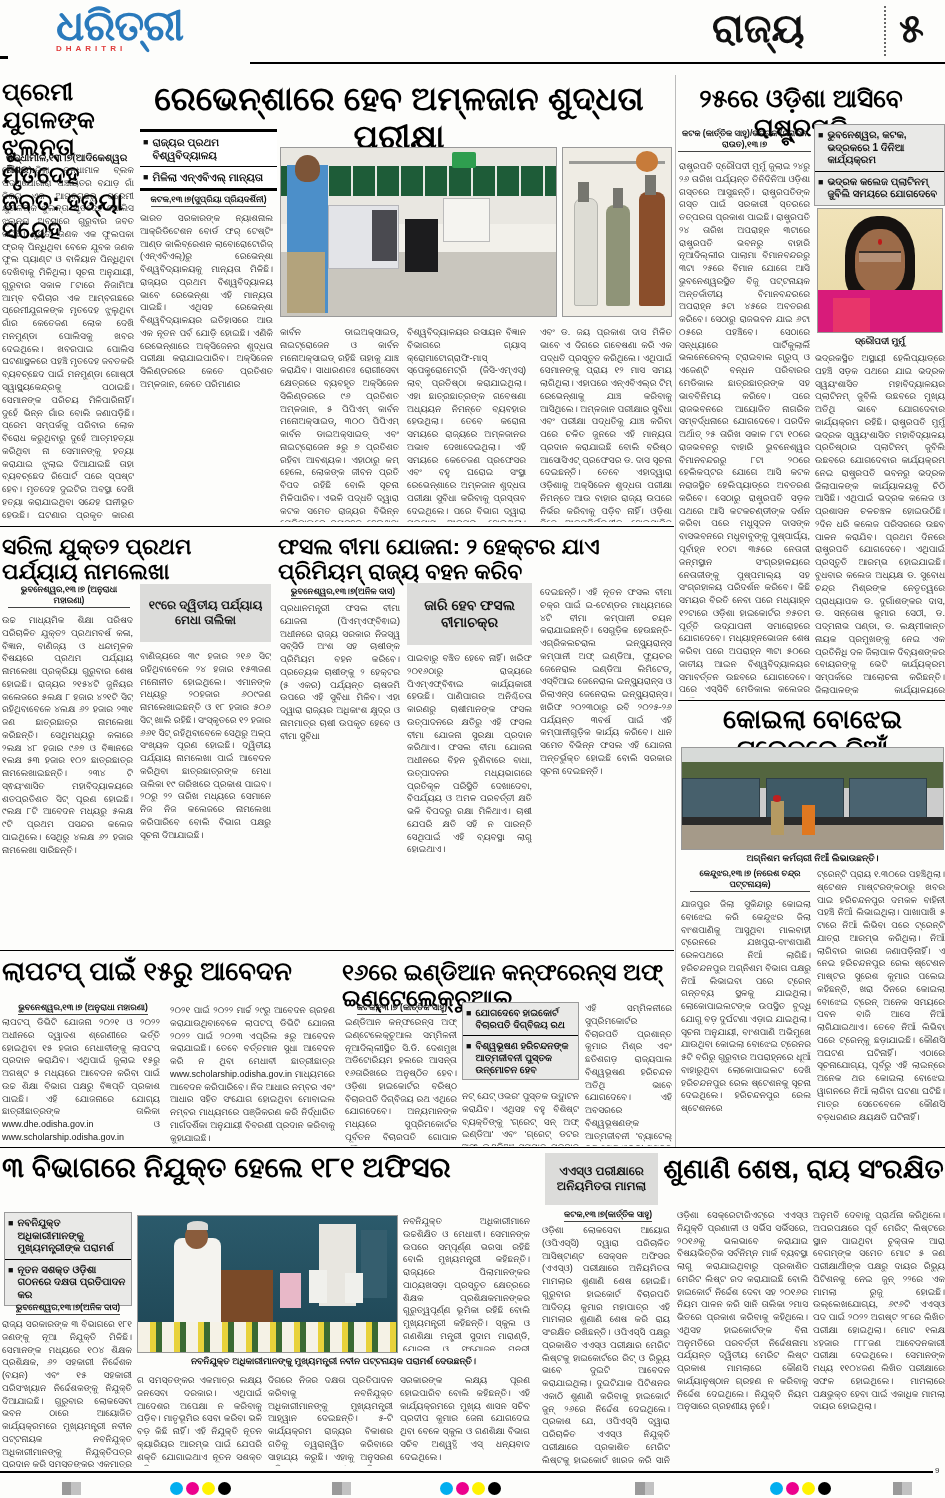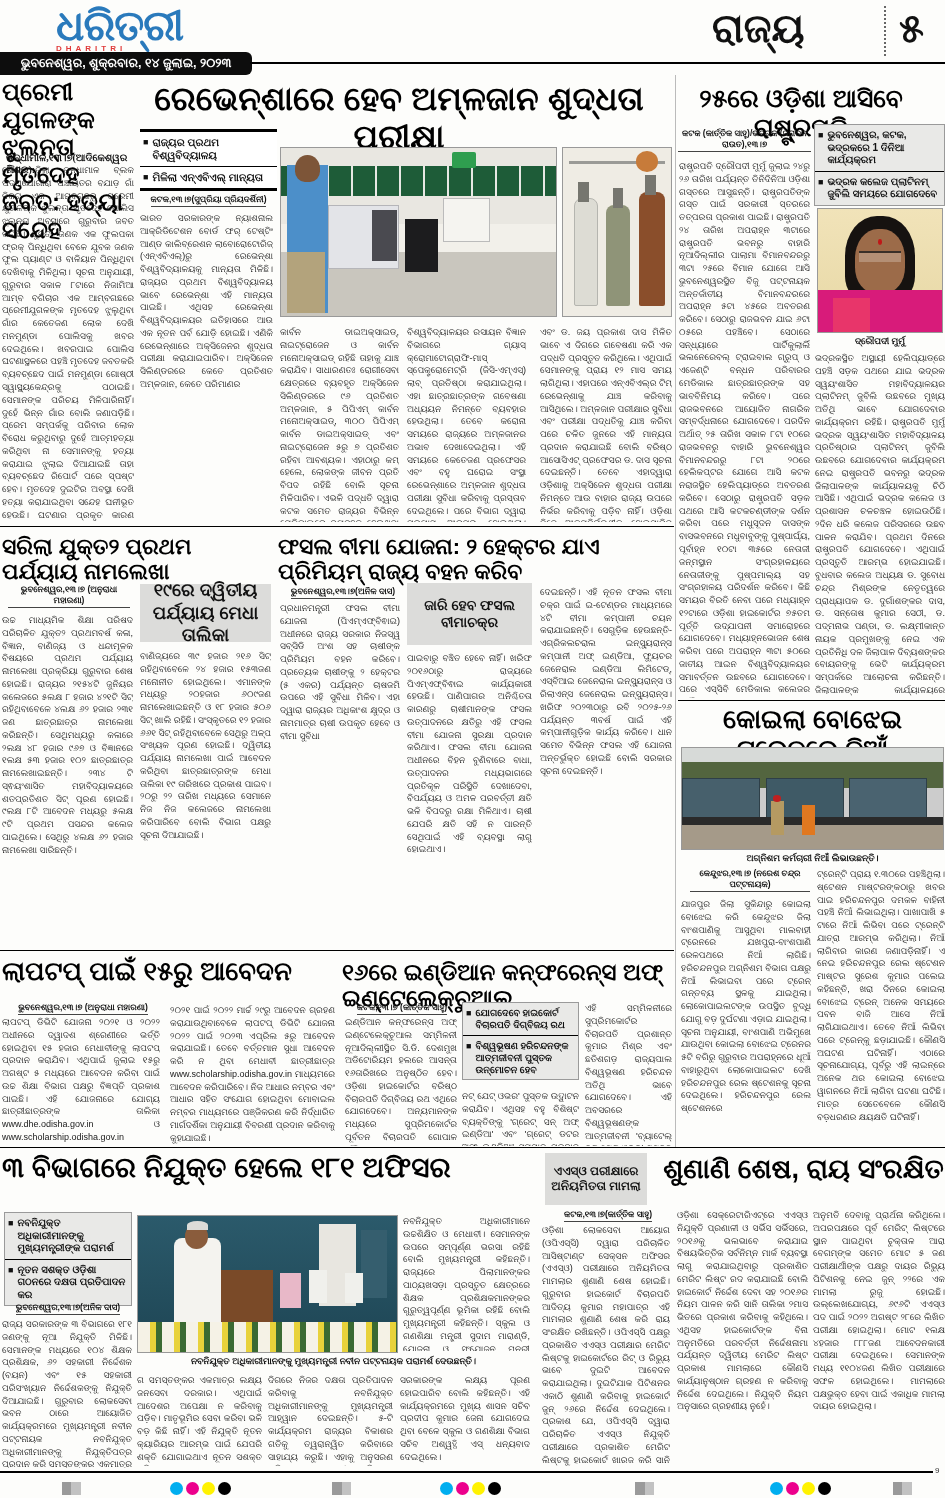--- a/index.html
+++ b/index.html
@@ -43,21 +43,20 @@
   .tiny9{font-size:8px;color:#333;}
 </style>
 </head>
 <body>
 
 <div id="page">
 
   <div class="abs" style="left:0;top:56px;width:8px;height:3px;background:#000;"></div>
   <div class="abs logo" style="left:56px;top:2px;">ଧରିତ୍ରୀ</div>
   <div class="abs logo-sub" style="left:56px;top:44px;">DHARITRI</div>
-  <div class="abs datebar" style="left:0;top:52px;width:252px;height:23px;">ଭୁବନେଶ୍ୱର, ଶୁକ୍ରବାର, ୧୪ ଜୁଲାଇ, ୨୦୨୩</div>
   <div class="abs rule-h" style="left:250px;top:62px;width:695px;height:2px;"></div>
   <div class="abs section-name" style="left:692px;top:6px;margin-left:20px;">ରାଜ୍ୟ</div>
   <div class="abs dotsep" style="left:884px;top:6px;height:50px;"></div>
   <div class="abs pageno" style="left:899px;top:6px;">୫</div>
 
   <div class="abs headline" style="left:2px;top:78px;width:132px;font-size:24px;">ପ୍ରେମୀ ଯୁଗଳଙ୍କ ଝୁଲନ୍ତା ମୃତଦେହ ଜବତ: ହତ୍ୟା ସନ୍ଦେହ</div>
   <div class="abs" style="left:6px;top:152px;width:132px;font-size:10px;font-weight:bold;font-family:Liberation Serif, serif;">କନ୍ଧାମାଳ,୧୩।୭(ଆଦିକେଶ୍ୱର ମିଶ୍ର):</div>
   <div class="abs bodytxt" style="left:2px;top:164px;width:132px;height:358px;">ଚୌକ ଜିଲା କନ୍ଧାମାଳ ବ୍ଲକ ପଦ୍ମଯୋଗୀରା ପଞ୍ଚାୟତର ବଯାଡ଼ ଗାଁ ନିକଟ ଏକ ଆମ୍ବଗଛରୁ ପ୍ରେମୀ ଯୁଗଳଙ୍କ ଝୁଲନ୍ତା ମୃତଦେହ ପୋଲିସ ଝୁଲନ୍ତା ଅବସ୍ଥାରେ ଗୁରୁବାର ଜବତ କରିଛି। ଯୁବତୀ ଜଣକ ଏକ ଫୁଲପକା ଫ୍ରକ୍ ପିନ୍ଧିଥିବା ବେଳେ ଯୁବକ ଜଣକ ଫୁଲ ପ୍ୟାଣ୍ଟ ଓ ବାଳିୟାନ ପିନ୍ଧିଥିବା ଦେଖିବାକୁ ମିଳିଥିଲା। ସୂଚନା ଅନୁଯାୟୀ, ଗୁରୁବାର ସକାଳ ୮ଟାରେ ନିଜାମିଆ ଆମ୍ବ ବଗିଚାର ଏକ ଆମ୍ବଗଛରେ ପ୍ରେମୀଯୁଗଳଙ୍କ ମୃତଦେହ ଝୁଲୁଥିବା ଗାଁର କେତେଜଣ ଲୋକ ଦେଖି ମନମୁଣ୍ଡା ପୋଲିସକୁ ଖବର ଦେଇଥିଲେ। ଖବରପାଇ ପୋଲିସ ଘଟଣାସ୍ଥଳରେ ପହଞ୍ଚି ମୃତଦେହ ଜବତକରି ବ୍ୟବଚ୍ଛେଦ ପାଇଁ ମନମୁଣ୍ଡା ଗୋଷ୍ଠୀ ସ୍ୱାସ୍ଥ୍ୟକେନ୍ଦ୍ରକୁ ପଠାଇଛି। ସେମାନଙ୍କ ପରିଚୟ ମିଳିପାରିନାହିଁ। ଦୁହେଁ ଭିନ୍ନ ଗାଁର ବୋଲି ଜଣାପଡ଼ିଛି। ପ୍ରେମ ସମ୍ପର୍କକୁ ପରିବାର ଲୋକ ବିରୋଧ କରୁଥିବାରୁ ଦୁହେଁ ଆତ୍ମହତ୍ୟା କରିଥିବା ନା ସେମାନଙ୍କୁ ହତ୍ୟା କରାଯାଇ ଝୁଲାଇ ଦିଆଯାଇଛି ତାହା ବ୍ୟବଚ୍ଛେଦ ରିପୋର୍ଟ ପରେ ସ୍ପଷ୍ଟ ହେବ। ମୃତଦେହ ଦୁଇଟିର ଅବସ୍ଥା ଦେଖି ହତ୍ୟା କରାଯାଇଥିବା ସନ୍ଦେହ ଘନୀଭୂତ ହେଉଛି। ଘଟଣାର ପ୍ରକୃତ କାରଣ ଜଣାପଡ଼ିବ ବୋଲି ପୋଲିସ କହିଛି।</div>
 
   <div class="abs headline" style="left:143px;top:80px;width:512px;font-size:33px;text-align:center;">ରେଭେନ୍ଶାରେ ହେବ ଅମ୍ଳଜାନ ଶୁଦ୍ଧତା ପରୀକ୍ଷା</div>
@@ -128,21 +127,21 @@
   <div class="abs caption" style="left:817px;top:336px;width:126px;">ଦ୍ରୌପଦୀ ମୁର୍ମୁ</div>
   <div class="abs bodytxt" style="left:679px;top:160px;width:131px;height:538px;">ରାଷ୍ଟ୍ରପତି ଦ୍ରୌପଦୀ ମୁର୍ମୁ ଜୁଲାଇ ୨୪ରୁ ୨୬ ତାରିଖ ପର୍ଯ୍ୟନ୍ତ ତିନିଦିନିଆ ଓଡ଼ିଶା ଗସ୍ତରେ ଆସୁଛନ୍ତି। ରାଷ୍ଟ୍ରପତିଙ୍କ ଗସ୍ତ ପାଇଁ ସରକାରୀ ସ୍ତରରେ ତତ୍ପରତା ପ୍ରକାଶ ପାଇଛି। ରାଷ୍ଟ୍ରପତି ୨୪ ତାରିଖ ଅପରାହ୍ନ ୩ଟାରେ ରାଷ୍ଟ୍ରପତି ଭବନରୁ ବାହାରି ନୂଆଦିଲ୍ଲୀର ପାଲାମା ବିମାନବନ୍ଦରରୁ ୩ଟା ୨୫ରେ ବିମାନ ଯୋଗେ ଆସି ଭୁବନେଶ୍ୱରସ୍ଥିତ ବିଜୁ ପଟ୍ଟନାୟକ ଅନ୍ତର୍ଜାତୀୟ ବିମାନବନ୍ଦରରେ ଅପରାହ୍ନ ୫ଟା ୪୫ରେ ଅବତରଣ କରିବେ। ସେଠାରୁ ରାଜଭବନ ଯାଇ ୬ଟା ୦୫ରେ ପହଞ୍ଚିବେ। ସେଠାରେ ସନ୍ଧ୍ୟାରେ ପାର୍ଟିକୁଲାର୍ଲି ଭଲନେରେବଲ୍ ଟ୍ରାଇବାଲ ଗ୍ରୁପ୍ ଓ ଏଜେଣ୍ଟି ବନ୍ଧନ ପରିବାରର ମେଡିକାଲ ଛାତ୍ରଛାତ୍ରଙ୍କ ସହ ଭାବବିନିମୟ କରିବେ। ପରେ ରାଜଭବନରେ ଆୟୋଜିତ ନାଗରିକ ସମ୍ବର୍ଦ୍ଧନାରେ ଯୋଗଦେବେ। ପରଦିନ ଅର୍ଥାତ୍ ୨୫ ତାରିଖ ସକାଳ ୮ଟା ୧୦ରେ ରାଜଭବନରୁ ବାହାରି ଭୁବନେଶ୍ୱର ବିମାନବନ୍ଦରରୁ ୮ଟା ୨୦ରେ ହେଲିକପ୍ଟର ଯୋଗେ ଆସି କଟକ ନରାଜସ୍ଥିତ ହେଲିପ୍ୟାଡ୍‌ରେ ଅବତରଣ କରିବେ। ସେଠାରୁ ରାଷ୍ଟ୍ରପତି ସଡ଼କ ପଥରେ ଆସି କଟକଚଣ୍ଡୀଙ୍କ ଦର୍ଶନ କରିବା ପରେ ମଧୁସୂଦନ ଦାସଙ୍କ ବାସଭବନରେ ମଧୁବାବୁଙ୍କୁ ପୁଷ୍ପାର୍ଘ୍ୟ, ପୂର୍ବାହ୍ନ ୧୦ଟା ୩୫ରେ ନେତାଜୀ ଜନ୍ମସ୍ଥାନ ସଂଗ୍ରହାଳୟରେ ନେତାଜୀଙ୍କୁ ପୁଷ୍ପମାଲ୍ୟ ସହ ସଂଗ୍ରହାଳୟ ପରିଦର୍ଶନ କରିବେ। କିଛି ସମୟର ବିରତି ନେବା ପରେ ମଧ୍ୟାହ୍ନ ୧୨ଟାରେ ଓଡ଼ିଶା ହାଇକୋର୍ଟର ୭୫ତମ ପୂର୍ତ୍ତି ଉଦ୍‌ଯାପନୀ ସମାରୋହରେ ଯୋଗଦେବେ। ମଧ୍ୟାହ୍ନଭୋଜନ ଶେଷ କରିବା ପରେ ଅପରାହ୍ନ ୩ଟା ୫୦ରେ ଜାତୀୟ ଆଇନ ବିଶ୍ୱବିଦ୍ୟାଳୟର ସମାବର୍ତ୍ତନ ଉଛବରେ ଯୋଗଦେବେ। ପରେ ଏସ୍‌ସିବି ମେଡିକାଲ କଲେଜର ବାର୍ଷିକ ଉଛବରେ ଯୋଗଦେଇ ରାଜଭବନକୁ ସନ୍ଧ୍ୟାରେ ପ୍ରତ୍ୟାବର୍ତ୍ତନ କରିବେ। ପରଦିନ ୨୬ ତାରିଖରେ ଭୁବନେଶ୍ୱର ବିମାନବନ୍ଦରରୁ ହେଲିକପ୍ଟର ଯୋଗେ ବାହାରି ପୂର୍ବାହ୍ନ ୧୦ଟାରେ</div>
   <div class="abs bodytxt" style="left:815px;top:352px;width:130px;height:346px;">ଭଦ୍ରକସ୍ଥିତ ଅସ୍ଥାୟୀ ହେଲିପ୍ୟାଡ୍‌ରେ ପହଞ୍ଚି ସଡ଼କ ପଥରେ ଯାଇ ଭଦ୍ରକ ସ୍ୱୟଂଶାସିତ ମହାବିଦ୍ୟାଳୟର ପ୍ଲାଟିନମ୍ ଜୁବିଲି ଉଛବରେ ମୁଖ୍ୟ ଅତିଥି ଭାବେ ଯୋଗଦେବାର କାର୍ଯ୍ୟକ୍ରମ ରହିଛି। ରାଷ୍ଟ୍ରପତି ମୁର୍ମୁ ଭଦ୍ରକ ସ୍ୱୟଂଶାସିତ ମହାବିଦ୍ୟାଳୟ ପ୍ରତିଷ୍ଠାର ପ୍ଲାଟିନମ୍ ଜୁବିଲି ଉଛବରେ ଯୋଗଦେବାର କାର୍ଯ୍ୟକ୍ରମ ନେଇ ରାଷ୍ଟ୍ରପତି ଭବନରୁ ଭଦ୍ରକ ଜିଲାପାଳଙ୍କ କାର୍ଯ୍ୟାଳୟକୁ ଚିଠି ଆସିଛି। ଏଥିପାଇଁ ଭଦ୍ରକ କଲେଜ ଓ ପ୍ରଶାସନ ଚଳଚଞ୍ଚଳ ହୋଇଉଠିଛି। ୨ଦିନ ଧରି କଲେଜ ପରିସରରେ ଉଛବ ପାଳନ କରାଯିବ। ପ୍ରଥମ ଦିନରେ ରାଷ୍ଟ୍ରପତି ଯୋଗଦେବେ। ଏଥିପାଇଁ ପ୍ରସ୍ତୁତି ଆରମ୍ଭ ହୋଇଯାଇଛି। ବୁଧବାର କଲେଜ ଅଧ୍ୟକ୍ଷ ଡ. ସୁବୋଧ ଚନ୍ଦ୍ର ମିଶ୍ରଙ୍କ ନେତୃତ୍ୱରେ ପ୍ରାଧ୍ୟାପକ ଡ. ଦୁର୍ଗାଶଙ୍କର ଦାସ, ଡ. ସନ୍ତୋଷ କୁମାର ସେଠୀ, ଡ. ପଦ୍ମନାଭ ପଣ୍ଡା, ଡ. ଲକ୍ଷ୍ମୀକାନ୍ତ ନାୟକ ପ୍ରମୁଖଙ୍କୁ ନେଇ ଏକ ପ୍ରତିନିଧି ଦଳ ଜିଲାପାଳ ଦିବ୍ୟଶଙ୍କର ବୋୟରଙ୍କୁ ଭେଟି କାର୍ଯ୍ୟକ୍ରମ ସମ୍ପର୍କରେ ଆଲୋଚନା କରିଛନ୍ତି। ଜିଲାପାଳଙ୍କ କାର୍ଯ୍ୟାଳୟରେ ଅନୁଷ୍ଠିତ ଏହି ବୈଠକରେ ଆଇନଶୃଙ୍ଖଳା ରକ୍ଷା, ଟ୍ରାଫିକ ଓ ଆଲୋକ ବ୍ୟବସ୍ଥା ଉପରେ ଗୁରୁତ୍ୱ ଦିଆଯାଇଛି।</div>
 
   <div class="abs rule-h" style="left:0;top:526px;width:674px;height:1px;"></div>
   <div class="abs rule-soft" style="left:675px;top:75px;width:1px;height:1072px;"></div>
 
   <div class="abs headline" style="left:2px;top:534px;width:270px;font-size:22px;">ସରିଲା ଯୁକ୍ତ୨ ପ୍ରଥମ ପର୍ଯ୍ୟାୟ ନାମଲେଖା</div>
   <div class="abs byline" style="left:8px;top:584px;width:122px;"><span class="u">ଭୁବନେଶ୍ୱର,୧୩।୭ (ଅନୁରାଧା ମହାରଣା)</span></div>
   <div class="abs bodytxt" style="left:2px;top:614px;width:131px;height:332px;">ଉଚ୍ଚ ମାଧ୍ୟମିକ ଶିକ୍ଷା ପରିଷଦ ପରିଚାଳିତ ଯୁକ୍ତ୨ ପ୍ରଥମବର୍ଷ କଳା, ବିଜ୍ଞାନ, ବାଣିଜ୍ୟ ଓ ଧନ୍ଦାମୂଳକ ବିଷୟରେ ପ୍ରଥମ ପର୍ଯ୍ୟାୟ ନାମଲେଖା ପ୍ରକ୍ରିୟା ଗୁରୁବାର ଶେଷ ହୋଇଛି। ରାଜ୍ୟର ୨୧୫୪ଟି ଜୁନିୟର କଲେଜରେ ୫ଲକ୍ଷ ୮ ହଜାର ୪୨୧ଟି ସିଟ୍ ରହିଥିବାବେଳେ ୪ଲକ୍ଷ ୬୨ ହଜାର ୨୩୧ ଜଣ ଛାତ୍ରଛାତ୍ର ନାମଲେଖା କରିଛନ୍ତି। ସେଥିମଧ୍ୟରୁ କଳାରେ ୨ଲକ୍ଷ ୪୮ ହଜାର ୯୬୭ ଓ ବିଜ୍ଞାନରେ ୧ଲକ୍ଷ ୫୩ ହଜାର ୧୦୨ ଛାତ୍ରଛାତ୍ର ନାମଲେଖାଇଛନ୍ତି। ୨୩୪ ଟି ସ୍ଵୟଂଶାସିତ ମହାବିଦ୍ୟାଳୟରେ ଶତପ୍ରତିଶତ ସିଟ୍ ପୂରଣ ହୋଇଛି। ୯ଲକ୍ଷ ୮ଟି ଆବେଦନ ମଧ୍ୟରୁ ୫ଲକ୍ଷ ୯ଟି ପ୍ରଥମ ପସନ୍ଦର କଲେଜ ପାଇଥିଲେ। ସେଥିରୁ ୪ଲକ୍ଷ ୬୨ ହଜାର ନାମଲେଖା ସାରିଛନ୍ତି।</div>
-  <div class="abs graybox" style="left:140px;top:584px;width:131px;height:58px;font-size:18px;">୧୯ରେ ଦ୍ୱିତୀୟ ପର୍ଯ୍ୟାୟ ମେଧା ତାଲିକା</div>
+  <div class="abs graybox" style="left:140px;top:584px;width:131px;height:58px;font-size:12px;">୧୯ରେ ଦ୍ୱିତୀୟ ପର୍ଯ୍ୟାୟ ମେଧା ତାଲିକା</div>
   <div class="abs bodytxt" style="left:140px;top:650px;width:131px;height:296px;">ବାଣିଜ୍ୟରେ ୩୯ ହଜାର ୨୧୬ ସିଟ୍ ରହିଥିବାବେଳେ ୨୪ ହଜାର ୧୫୩ଜଣ ମନୋନୀତ ହୋଇଥିଲେ। ଏମାନଙ୍କ ମଧ୍ୟରୁ ୨୦ହଜାର ୬୦୯ଜଣ ନାମଲେଖାଇଛନ୍ତି ଓ ୧୮ ହଜାର ୫୦୬ ସିଟ୍ ଖାଲି ରହିଛି। ସଂସ୍କୃତରେ ୧୨ ହଜାର ୬୬୧ ସିଟ୍ ରହିଥିବାବେଳେ ସେଥିରୁ ଅଳ୍ପ ସଂଖ୍ୟକ ପୂରଣ ହୋଇଛି। ଦ୍ୱିତୀୟ ପର୍ଯ୍ୟାୟ ନାମଲେଖା ପାଇଁ ଆବେଦନ କରିଥିବା ଛାତ୍ରଛାତ୍ରଙ୍କ ମେଧା ତାଲିକା ୧୯ ତାରିଖରେ ପ୍ରକାଶ ପାଇବ। ୨୦ରୁ ୨୨ ତାରିଖ ମଧ୍ୟରେ ସେମାନେ ନିଜ ନିଜ କଲେଜରେ ନାମଲେଖା କରିପାରିବେ ବୋଲି ବିଭାଗ ପକ୍ଷରୁ ସୂଚନା ଦିଆଯାଇଛି।</div>
 
   <div class="abs headline" style="left:278px;top:534px;width:396px;font-size:22px;">ଫସଲ ବୀମା ଯୋଜନା: ୨ ହେକ୍ଟର ଯାଏ ପ୍ରିମିୟମ୍ ରାଜ୍ୟ ବହନ କରିବ</div>
   <div class="abs byline" style="left:282px;top:586px;width:122px;"><span class="u">ଭୁବନେଶ୍ୱର,୧୩।୭(ଅନିଳ ଦାସ)</span></div>
   <div class="abs bodytxt" style="left:280px;top:602px;width:120px;height:344px;">ପ୍ରଧାନମନ୍ତ୍ରୀ ଫସଲ ବୀମା ଯୋଜନା (ପିଏମ୍‌ଏଫ୍‌ବିଵାଇ) ଅଧୀନରେ ରାଜ୍ୟ ସରକାର ନିଜସ୍ୱ ସବ୍‌ସିଡି ଅଂଶ ସହ ଚାଷୀଙ୍କ ପ୍ରିମିୟମ ବହନ କରିବେ। ପ୍ରତ୍ୟେକ ଚାଷୀଙ୍କୁ ୨ ହେକ୍ଟର (୫ ଏକର) ପର୍ଯ୍ୟନ୍ତ ଚାଷଜମି ଉପରେ ଏହି ସୁବିଧା ମିଳିବ। ଏହା ଦ୍ୱାରା ରାଜ୍ୟର ଅଧିକାଂଶ କ୍ଷୁଦ୍ର ଓ ନାମମାତ୍ର ଚାଷୀ ଉପକୃତ ହେବେ ଓ ବୀମା ସୁବିଧା</div>
   <div class="abs graybox" style="left:407px;top:583px;width:125px;height:62px;font-size:14px;">ଜାରି ହେବ ଫସଲ ବୀମାଚକ୍ର</div>
   <div class="abs bodytxt" style="left:407px;top:652px;width:125px;height:294px;">ପାଇବାରୁ ବଞ୍ଚିତ ହେବେ ନାହିଁ। ଖରିଫ ୨୦୧୬ଠାରୁ ରାଜ୍ୟରେ ପିଏମ୍‌ଏଫ୍‌ବିଵାଇ କାର୍ଯ୍ୟକାରୀ ହେଉଛି। ପାଣିପାଗର ଅନିଶ୍ଚିତତା କାରଣରୁ ଚାଷୀମାନଙ୍କ ଫସଲ ଉତ୍ପାଦନରେ କ୍ଷତିରୁ ଏହି ଫସଲ ବୀମା ଯୋଜନା ସୁରକ୍ଷା ପ୍ରଦାନ କରିଥାଏ। ଫସଲ ବୀମା ଯୋଜନା ଅଧୀନରେ ବିହନ ବୁଣିବାରେ ବାଧା, ଉତ୍ପାଦନର ମଧ୍ୟଭାଗରେ ପ୍ରତିକୂଳ ପରିସ୍ଥିତି ଦେଖାଦେବା, ବିପର୍ଯ୍ୟୟ ଓ ଅମଳ ପରବର୍ତ୍ତୀ କ୍ଷତି ଭଳି ବିପଦରୁ ରକ୍ଷା ମିଳିଥାଏ। ଚାଷୀ ଯେପରି କ୍ଷତି ସହି ନ ପାରନ୍ତି ସେଥିପାଇଁ ଏହି ବ୍ୟବସ୍ଥା ଲାଗୁ ହୋଇଥାଏ।</div>
   <div class="abs bodytxt" style="left:540px;top:586px;width:132px;height:360px;">ଦେଇଛନ୍ତି। ଏହି ନୂତନ ଫସଲ ବୀମା ଚକ୍ର ପାଇଁ ଇ-ଟେଣ୍ଡର ମାଧ୍ୟମରେ ୪ଟି ବୀମା କମ୍ପାନୀ ଚୟନ କରାଯାଇଛନ୍ତି। ସେଗୁଡ଼ିକ ହେଉଛନ୍ତି-ଏଗ୍ରିକଲଚରାଲ ଇନ୍ସ୍ୟୁରାନ୍ସ କମ୍ପାନୀ ଅଫ୍ ଇଣ୍ଡିଆ, ଫ୍ୟୁଚର ଜେନେରାଲ ଇଣ୍ଡିଆ ଲିମିଟେଡ୍, ଏସ୍‌ବିଆଇ ଜେନେରାଲ ଇନ୍ସ୍ୟୁରାନ୍ସ ଓ ରିଲାଏନ୍ସ ଜେନେରାଲ ଇନ୍ସ୍ୟୁରାନ୍ସ। ଖରିଫ ୨୦୨୩ଠାରୁ ରବି ୨୦୨୫-୨୬ ପର୍ଯ୍ୟନ୍ତ ୩ବର୍ଷ ପାଇଁ ଏହି କମ୍ପାନୀଗୁଡ଼ିକ କାର୍ଯ୍ୟ କରିବେ। ଧାନ ସମେତ ବିଭିନ୍ନ ଫସଲ ଏହି ଯୋଜନା ଅନ୍ତର୍ଭୁକ୍ତ ହୋଇଛି ବୋଲି ସରକାର ସୂଚନା ଦେଇଛନ୍ତି।</div>
   <div class="abs rule-h" style="left:0;top:950px;width:674px;height:1px;"></div>
 
@@ -213,21 +212,21 @@
     <div class="ph" style="left:66%;top:40%;width:7%;height:24%;background:#f0f0ec;"></div>
     <div class="ph" style="left:80%;top:42%;width:7%;height:22%;background:#f0f0ec;"></div>
     <div class="ph" style="left:0;top:78%;width:100%;height:22%;background:repeating-linear-gradient(90deg,#f5f2e6 0 12px,#e8d23a 12px 18px,#3a6a32 18px 24px);"></div>
   </div>
   <div class="abs caption" style="left:137px;top:1356px;width:393px;">ନବନିଯୁକ୍ତ ଅଧିକାରୀମାନଙ୍କୁ ମୁଖ୍ୟମନ୍ତ୍ରୀ ନବୀନ ପଟ୍ଟନାୟକ ପରାମର୍ଶ ଦେଉଛନ୍ତି।</div>
   <div class="abs bodytxt" style="left:403px;top:1215px;width:127px;height:136px;">ନବନିଯୁକ୍ତ ଅଧିକାରୀମାନେ ଉଚ୍ଚଶିକ୍ଷିତ ଓ ମେଧାବୀ। ସେମାନଙ୍କ ଉପରେ ସମ୍ପୂର୍ଣ୍ଣ ଭରସା ରହିଛି ବୋଲି ମୁଖ୍ୟମନ୍ତ୍ରୀ କହିଛନ୍ତି। ରାଜ୍ୟରେ ପିଲାମାନଙ୍କର ପାଠ୍ୟଖସଡ଼ା ପ୍ରସ୍ତୁତ କ୍ଷେତ୍ରରେ ଶିକ୍ଷକ ପ୍ରଶିକ୍ଷକମାନଙ୍କର ଗୁରୁତ୍ୱପୂର୍ଣ୍ଣ ଭୂମିକା ରହିଛି ବୋଲି ମୁଖ୍ୟମନ୍ତ୍ରୀ କହିଛନ୍ତି। ସ୍କୁଲ ଓ ଗଣଶିକ୍ଷା ମନ୍ତ୍ରୀ ସୁଦାମ ମାରାଣ୍ଡି, ଯୋଜନା ଓ ସଂଯୋଜନ ମନ୍ତ୍ରୀ ରାଜେନ୍ଦ୍ର ଢୋଲକିଆ ପ୍ରମୁଖ ଯୋଗଦେଲେ। ଏହି ନିଯୁକ୍ତି ଦ୍ୱାରା ନିଜ ବିଭାଗରେ ସରକାରଙ୍କ ଲକ୍ଷ୍ୟ ପୂରଣ ହୋଇପାରିବ ବୋଲି କହିଛନ୍ତି। ଏହି କାର୍ଯ୍ୟକ୍ରମରେ ମୁଖ୍ୟ ଶାସନ ସଚିବ ପ୍ରଦୀପ କୁମାର ଜେନା ଯୋଗଦେଇ ରାଜ୍ୟର ବିକାଶ ପାଇଁ ମନପ୍ରାଣ ଦେଇ କାର୍ଯ୍ୟ କରିବାକୁ ନବନିଯୁକ୍ତ ଅଧିକାରୀମାନଙ୍କୁ ପରାମର୍ଶ ଦେଇଛନ୍ତି।</div>
   <div class="abs bodytxt" style="left:137px;top:1374px;width:125px;height:92px;">ଗ ସମସ୍ତଙ୍କର ଏକମାତ୍ର ଲକ୍ଷ୍ୟ ଜନସେବା ଦରକାର। ଏଥିପାଇଁ ଆଦେଶର ଅପେକ୍ଷା ନ କରିବାକୁ ପଡ଼ିବ। ମାତୃଭୂମିର ସେବା କରିବା ଭଳି ବଡ଼ କିଛି ନାହିଁ। ଏହି ନିଯୁକ୍ତି ନୂତନ କ୍ୟାରିୟର ଆରମ୍ଭ ପାଇଁ ଯେପରି ଶକ୍ତି ଯୋଗାଇଥାଏ ନୂତନ ସଶକ୍ତ ଓଡ଼ିଶା ଗଠନ</div>
   <div class="abs bodytxt" style="left:268px;top:1374px;width:125px;height:92px;">ଦିଗରେ ନିଜର ଦକ୍ଷତା ପ୍ରତିପାଦନ କରିବାକୁ ନବନିଯୁକ୍ତ ଅଧିକାରୀମାନଙ୍କୁ ମୁଖ୍ୟମନ୍ତ୍ରୀ ଆହ୍ୱାନ ଦେଇଛନ୍ତି। ୫-ଟି କାର୍ଯ୍ୟକ୍ରମ ରାଜ୍ୟର ବିକାଶର ଗତିକୁ ତ୍ୱରାନ୍ୱିତ କରିବାରେ ସାହାଯ୍ୟ କରୁଛି। ଏହାକୁ ଅନୁସରଣ କରିବାକୁ ମୁଖ୍ୟମନ୍ତ୍ରୀ ନବନିଯୁକ୍ତ ଅଧିକାରୀଙ୍କୁ ପରାମର୍ଶ ଦେଇଛନ୍ତି।</div>
   <div class="abs bodytxt" style="left:400px;top:1374px;width:130px;height:92px;">ସରକାରଙ୍କ ଲକ୍ଷ୍ୟ ପୂରଣ ହୋଇପାରିବ ବୋଲି କହିଛନ୍ତି। ଏହି କାର୍ଯ୍ୟକ୍ରମରେ ମୁଖ୍ୟ ଶାସନ ସଚିବ ପ୍ରଦୀପ କୁମାର ଜେନା ଯୋଗଦେଇ ଥିବା ବେଳେ ସ୍କୁଲ ଓ ଗଣଶିକ୍ଷା ବିଭାଗ ସଚିବ ଅଶ୍ୱତ୍ଥି ଏସ୍ ଧନ୍ୟବାଦ ଦେଇଥିଲେ।</div>
 
-  <div class="abs graybox" style="left:545px;top:1153px;width:102px;height:52px;font-size:12px;">ଏଏସ୍‌ଓ ପରୀକ୍ଷାରେ ଅନିୟମିତତା ମାମଲା</div>
+  <div class="abs graybox" style="left:545px;top:1153px;width:113px;height:52px;font-size:12px;">ଏଏସ୍‌ଓ ପରୀକ୍ଷାରେ ଅନିୟମିତତା ମାମଲା</div>
   <div class="abs headline" style="left:662px;top:1154px;width:283px;font-size:27px;text-align:center;">ଶୁଣାଣି ଶେଷ, ରାୟ ସଂରକ୍ଷିତ</div>
   <div class="abs byline" style="left:552px;top:1209px;width:112px;"><span class="u">କଟକ,୧୩।୭(କାର୍ତ୍ତିକ ସାହୁ)</span></div>
   <div class="abs bodytxt" style="left:542px;top:1224px;width:128px;height:244px;">ଓଡ଼ିଶା ଲୋକସେବା ଆୟୋଗ (ଓପିଏସ୍‌ସି) ଦ୍ୱାରା ପରିଚାଳିତ ଆସିଷ୍ଟାଣ୍ଟ ସେକ୍ସନ ଅଫିସର (ଏଏସ୍‌ଓ) ପରୀକ୍ଷାରେ ଅନିୟମିତତା ମାମଲାର ଶୁଣାଣି ଶେଷ ହୋଇଛି। ଗୁରୁବାର ହାଇକୋର୍ଟ ବିଚାରପତି ଆଦିତ୍ୟ କୁମାର ମହାପାତ୍ର ଏହି ମାମଲାର ଶୁଣାଣି ଶେଷ କରି ରାୟ ସଂରକ୍ଷିତ ରଖିଛନ୍ତି। ଓପିଏସ୍‌ସି ପକ୍ଷରୁ ପ୍ରକାଶିତ ଏଏସ୍‌ଓ ପରୀକ୍ଷାର ମେରିଟ ଲିଷ୍ଟକୁ ହାଇକୋର୍ଟରେ ରିଟ୍ ଓ ରିଭ୍ୟୁ ଭାବେ ଦୁଇଟି ଆବେଦନ କରାଯାଇଥିଲା। ଦୁଇଟିଯାକ ପିଟିଶନର ଏକାଠି ଶୁଣାଣି କରିବାକୁ ହାଇକୋର୍ଟ ଜୁନ୍ ୨୬ରେ ନିର୍ଦ୍ଦେଶ ଦେଇଥିଲେ। ପ୍ରକାଶ ଯେ, ଓପିଏସ୍‌ସି ଦ୍ୱାରା ପରିଚାଳିତ ଏଏସ୍‌ଓ ନିଯୁକ୍ତି ପରୀକ୍ଷାରେ ପ୍ରକାଶିତ ମେରିଟ ଲିଷ୍ଟକୁ ହାଇକୋର୍ଟ ଖାରଜ କରି ସାନି ତାଲିକା ନିର୍ଦ୍ଦେଶ ଦେଇଥିଲେ।</div>
   <div class="abs bodytxt" style="left:677px;top:1209px;width:131px;height:259px;">ଓଡ଼ିଶା ସେକ୍ରେଟାରିଏଟ୍‌ରେ ଏଏସ୍‌ଓ ନିଯୁକ୍ତି ପ୍ରଣାଳୀ ଓ ସର୍ଭିସ ସର୍ଭିସରେ, ୨୦୧୬କୁ ଭଲଭାବେ କରାଯାଇ ବିଷୟଭିତ୍ତିକ ସର୍ବନିମ୍ନ ମାର୍କ ବ୍ୟବସ୍ଥା ଲାଗୁ କରାଯାଇଥିବାରୁ ପ୍ରକାଶିତ ମେରିଟ ଲିଷ୍ଟ ରଦ କରାଯାଇଛି ବୋଲି ହାଇକୋର୍ଟ ନିର୍ଦ୍ଦେଶ ଦେବା ସହ ୨୦୧୬ର ନିୟମ ପାଳନ କରି ସାନି ତାଲିକା ୨ମାସ ଭିତରେ ପ୍ରକାଶ କରିବାକୁ କହିଥିଲେ। ଏଥିସହ ହାଇକୋର୍ଟଙ୍କ ବିନା ଅନୁମତିରେ ପରବର୍ତ୍ତୀ ନିର୍ଦ୍ଦେଶନାମା ପର୍ଯ୍ୟନ୍ତ ଦ୍ୱିତୀୟ ମେରିଟ ଲିଷ୍ଟ ପ୍ରକାଶ ମାମଲାରେ କୌଣସି କାର୍ଯ୍ୟାନୁଷ୍ଠାନ ଗ୍ରହଣ ନ କରିବାକୁ ନିର୍ଦ୍ଦେଶ ଦେଇଥିଲେ। ନିଯୁକ୍ତି ନିୟମ ଅନୁସାରେ ଗ୍ରହଣୀୟ ନୁହେଁ।</div>
   <div class="abs bodytxt" style="left:813px;top:1209px;width:132px;height:259px;">ଅନୁମତି ଦେବାକୁ ପ୍ରାର୍ଥନା କରିଥିଲେ। ଅପରପକ୍ଷରେ ପୂର୍ବ ମେରିଟ୍ ଲିଷ୍ଟରେ ସ୍ଥାନ ପାଇଥିବା ଚୁକ୍ତାଳ ଆରା ବେଗମ୍‌ଙ୍କ ସମେତ ମୋଟ ୫ ଜଣ ପରୀକ୍ଷାର୍ଥୀଙ୍କ ପକ୍ଷରୁ ଦାୟର ରିଭ୍ୟୁ ପିଟିଶନକୁ ନେଇ ଜୁନ୍ ୨୨ରେ ଏକ ମାମଲା ରୁଜୁ ହୋଇଛି। ଉଲ୍ଲେଖଯୋଗ୍ୟ, ୬୯୬ଟି ଏଏସ୍‌ଓ ପଦ ପାଇଁ ୨୦୨୨ ଅଗଷ୍ଟ ୨୮ରେ ଲିଖିତ ପରୀକ୍ଷା ହୋଇଥିଲା। ମୋଟ ୧ଲକ୍ଷ ୪ହଜାର ୮୮୮ଜଣ ଆବେଦନକାରୀ ପରୀକ୍ଷା ଦେଇଥିଲେ। ସେମାନଙ୍କ ମଧ୍ୟ ୧୧୦୪ଜଣ ଲିଖିତ ପରୀକ୍ଷାରେ ସଫଳ ହୋଇଥିଲେ। ମାମଲାରେ ପକ୍ଷଭୁକ୍ତ ହେବା ପାଇଁ ଏକାଧିକ ମାମଲା ଦାୟର ହୋଇଥିଲା।</div>
 
   <div class="abs rule-h" style="left:0;top:1471px;width:933px;height:2px;"></div>
   <div class="abs tiny9" style="left:935px;top:1466px;">9</div>
 
   <div class="abs graysq" style="left:62px;top:1482px;"></div>

